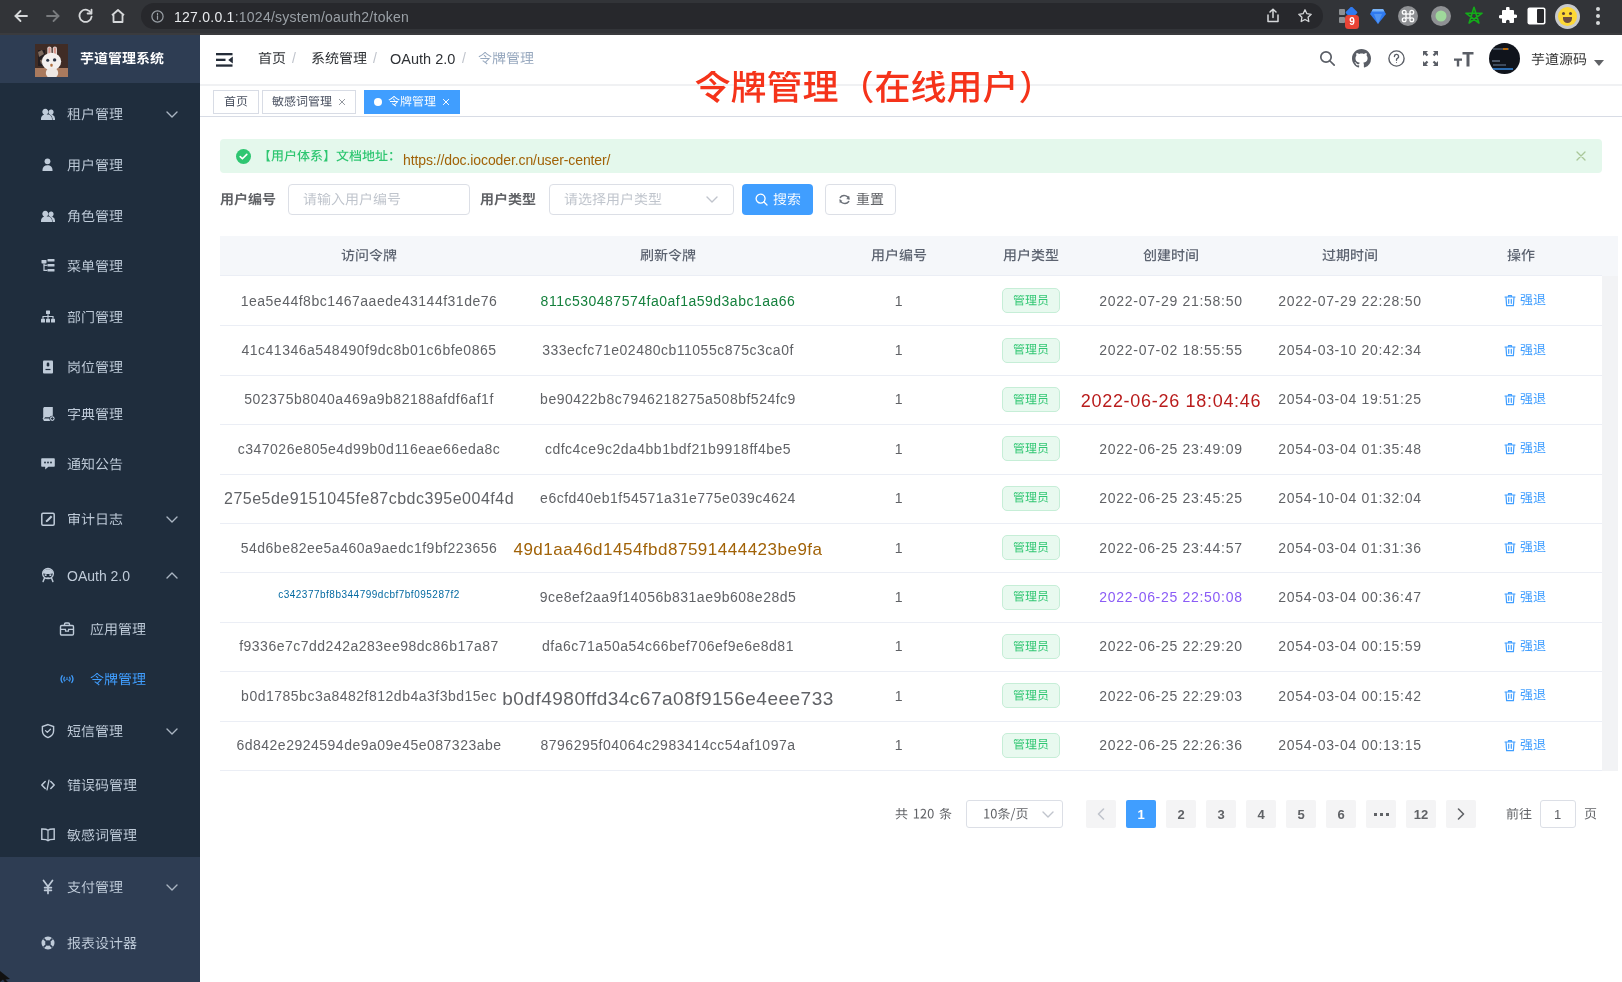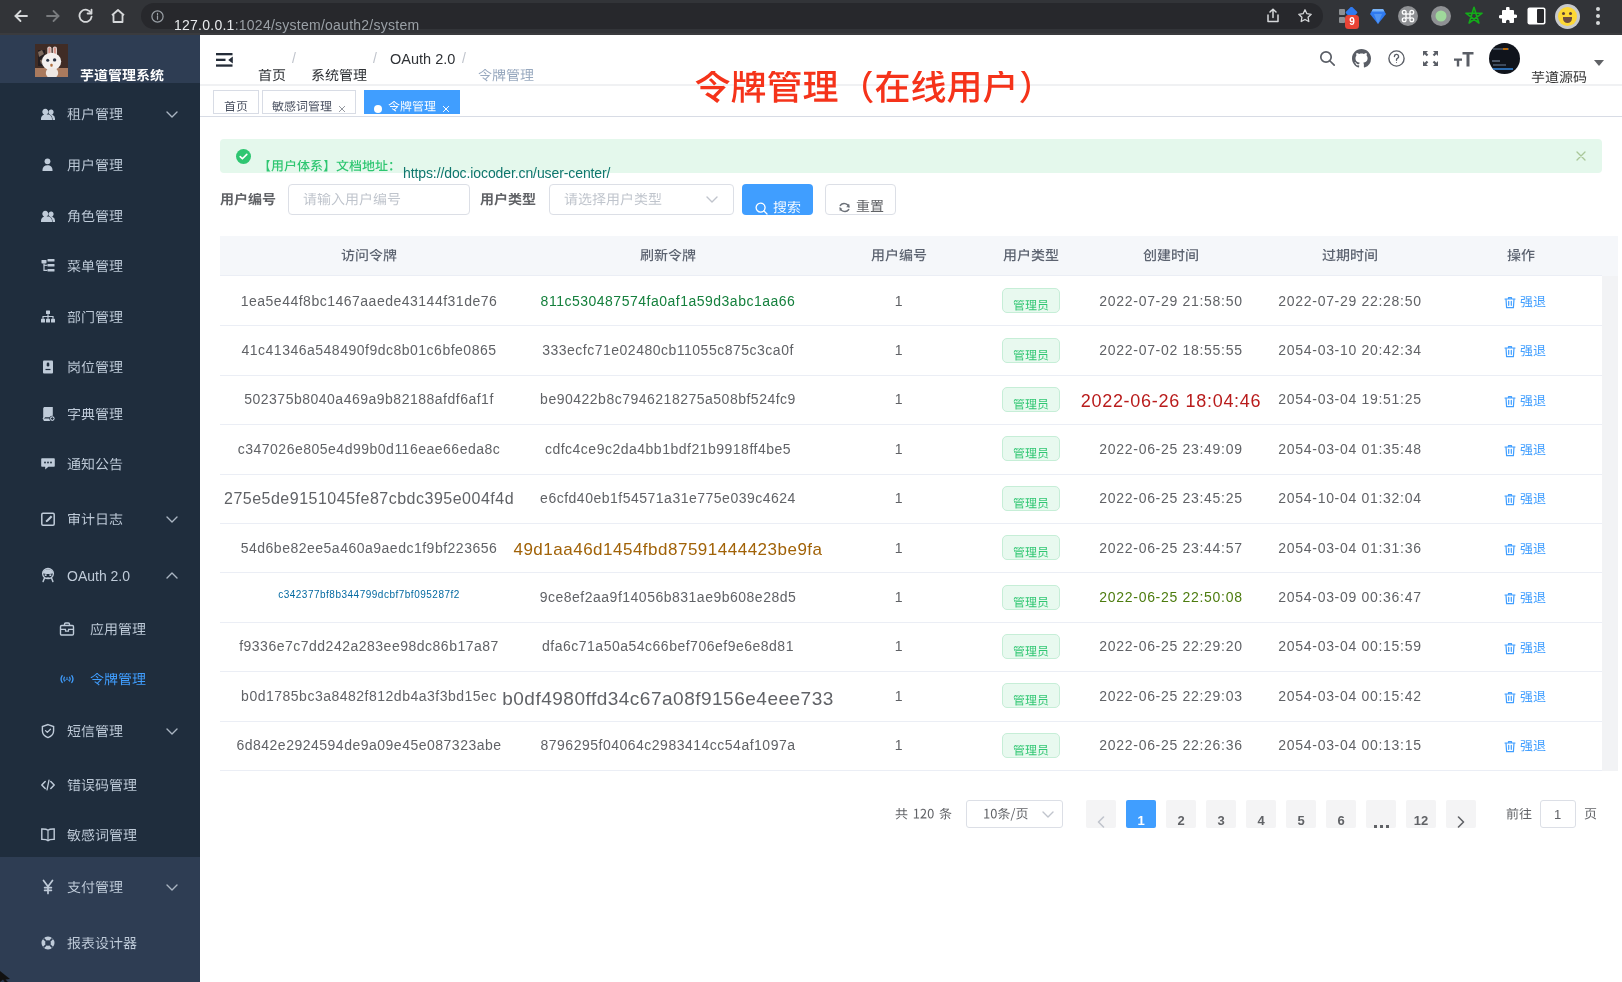--- a/index.html
+++ b/index.html
@@ -1,18 +1,18 @@
 <!DOCTYPE html>
 <html><head><meta charset="utf-8"><style>
 *{margin:0;padding:0;box-sizing:border-box}
 html,body{width:1622px;height:982px;overflow:hidden}
 body{font-family:"Liberation Sans",sans-serif;background:#fff;position:relative}
 .abs{position:absolute}
 svg.t{display:block}
-.row{display:flex;align-items:flex-end}
+.row{display:flex;align-items:center}
 </style></head><body>
 <svg width="0" height="0" style="position:absolute">
     <defs>
       <path id="b53F7" d="M292 710H700V617H292ZM172 815V513H828V815ZM53 450V342H241C221 276 197 207 176 158H689C676 86 661 46 642 32C629 24 616 23 594 23C563 23 489 24 422 30C444 -2 462 -50 464 -84C533 -88 599 -87 637 -85C684 -82 717 -75 747 -47C783 -13 807 62 827 217C830 233 833 267 833 267H352L376 342H943V450Z"></path>
       <path id="b578B" d="M611 792V452H721V792ZM794 838V411C794 398 790 395 775 395C761 393 712 393 666 395C681 366 697 320 702 290C772 290 824 292 861 308C898 326 908 354 908 409V838ZM364 709V604H279V709ZM148 243V134H438V54H46V-57H951V54H561V134H851V243H561V322H476V498H569V604H476V709H547V814H90V709H169V604H56V498H157C142 448 108 400 35 362C56 345 97 301 113 278C213 333 255 415 271 498H364V305H438V243Z"></path>
       <path id="b6237" d="M270 587H744V430H270V472ZM419 825C436 787 456 736 468 699H144V472C144 326 134 118 26 -24C55 -37 109 -75 132 -97C217 14 251 175 264 318H744V266H867V699H536L596 716C584 755 561 812 539 855Z"></path>
       <path id="b7406" d="M514 527H617V442H514ZM718 527H816V442H718ZM514 706H617V622H514ZM718 706H816V622H718ZM329 51V-58H975V51H729V146H941V254H729V340H931V807H405V340H606V254H399V146H606V51ZM24 124 51 2C147 33 268 73 379 111L358 225L261 194V394H351V504H261V681H368V792H36V681H146V504H45V394H146V159Z"></path>
       <path id="b7528" d="M142 783V424C142 283 133 104 23 -17C50 -32 99 -73 118 -95C190 -17 227 93 244 203H450V-77H571V203H782V53C782 35 775 29 757 29C738 29 672 28 615 31C631 0 650 -52 654 -84C745 -85 806 -82 847 -63C888 -45 902 -12 902 52V783ZM260 668H450V552H260ZM782 668V552H571V668ZM260 440H450V316H257C259 354 260 390 260 423ZM782 440V316H571V440Z"></path>
       <path id="b7BA1" d="M194 439V-91H316V-64H741V-90H860V169H316V215H807V439ZM741 25H316V81H741ZM421 627C430 610 440 590 448 571H74V395H189V481H810V395H932V571H569C559 596 543 625 528 648ZM316 353H690V300H316ZM161 857C134 774 85 687 28 633C57 620 108 595 132 579C161 610 190 651 215 696H251C276 659 301 616 311 587L413 624C404 643 389 670 371 696H495V778H256C264 797 271 816 278 835ZM591 857C572 786 536 714 490 668C517 656 567 631 589 615C609 638 629 665 646 696H685C716 659 747 614 759 584L858 629C849 648 832 672 813 696H952V778H686C694 797 700 817 706 836Z"></path>
       <path id="b7C7B" d="M162 788C195 751 230 702 251 664H64V554H346C267 492 153 442 38 416C63 392 98 346 115 316C237 351 352 416 438 499V375H559V477C677 423 811 358 884 317L943 414C871 452 746 507 636 554H939V664H739C772 699 814 749 853 801L724 837C702 792 664 731 631 690L707 664H559V849H438V664H303L370 694C351 735 306 793 266 833ZM436 355C433 325 429 297 424 271H55V160H377C326 95 228 50 31 23C54 -5 83 -57 93 -90C328 -50 442 20 500 120C584 2 708 -62 901 -88C916 -53 948 -1 975 25C804 39 683 82 608 160H948V271H551C556 298 559 326 562 355Z"></path>
@@ -146,21 +146,21 @@
     <path d="M3 8.2L9 3l6 5.2"></path>
     <path d="M4.5 7.5V15h9V7.5"></path>
   </svg>
 <div class="abs" style="left:141px;top:3px;width:1182px;height:26px;border-radius:13px;background:#27282c"></div>
 <svg class="abs" style="left:151px;top:10px" width="13" height="13" viewBox="0 0 13 13" fill="none" stroke="#9aa0a6" stroke-width="1.2">
     <circle cx="6.5" cy="6.5" r="5.6"></circle>
     <path d="M6.5 5.8v3.4M6.5 3.4v1" stroke-linecap="round"></path>
   </svg>
 <div class="abs row" style="left:174px;top:0;height:33px;font-size:14px;letter-spacing:.25px">
     <span style="color:#e8eaed">127.0.0.1</span>
-    <span style="color:#9aa0a6">:1024/system/oauth2/system</span>
+    <span style="color:#9aa0a6">:1024/system/oauth2/token</span>
   </div>
 <svg class="abs" style="left:1265px;top:8px" width="16" height="16" viewBox="0 0 16 16" fill="none" stroke="#d6d8da" stroke-width="1.5" stroke-linecap="round" stroke-linejoin="round">
     <path d="M8 1.5v8"></path>
     <path d="M5 4l3-2.8L11 4"></path>
     <path d="M3 7v6.5h10V7"></path>
   </svg>
 <svg class="abs" style="left:1297px;top:8px" width="16" height="16" viewBox="0 0 16 16" fill="none" stroke="#d6d8da" stroke-width="1.3" stroke-linejoin="round">
     <path d="M8 1.8l1.9 3.9 4.3.6-3.1 3 .7 4.2L8 11.5l-3.8 2 .7-4.2-3.1-3 4.3-.6z"></path>
   </svg>
 <svg class="abs" style="left:1338px;top:7px" width="20" height="20" viewBox="0 0 20 20">
@@ -649,21 +649,21 @@
         <use href="#m7CFB" x="4000"></use>
         <use href="#m3011" x="5000"></use>
         <use href="#m6587" x="6000"></use>
         <use href="#m6863" x="7000"></use>
         <use href="#m5730" x="8000"></use>
         <use href="#m5740" x="9000"></use>
         <use href="#mFF1A" x="10000"></use>
       </g>
     </svg>
   </div>
-<div class="abs row" style="left:403px;top:139px;height:42px;font-size:14px;color:#0f766e;letter-spacing:-.1px">https://doc.iocoder.cn/user-center/</div>
+<div class="abs row" style="left:403px;top:139px;height:42px;font-size:14px;color:#a16207;letter-spacing:-.1px">https://doc.iocoder.cn/user-center/</div>
 <svg class="abs" style="left:1576px;top:151px" width="10" height="10" viewBox="0 0 10 10" stroke="#a9c799" stroke-width="1.3" stroke-linecap="round">
     <path d="M1 1l8 8M9 1L1 9"></path>
   </svg>
 <div class="abs row" style="left:220px;top:193px;height:14px">
     <svg class="t " style="width:56.0px;height:14px;" viewBox="0 -800 4000 1000" fill="#606266">
       <g transform="scale(1,-1)">
         <use href="#b7528" x="0"></use>
         <use href="#b6237" x="1000"></use>
         <use href="#b7F16" x="2000"></use>
         <use href="#b53F7" x="3000"></use>
@@ -984,22 +984,22 @@
 <div class="abs" style="left:899px;top:589px;font-size:14px;color:#606266;white-space:nowrap;letter-spacing:.5px;transform:translateX(-50%)">1</div>
 <div class="abs row" style="left:1002px;top:584.6px;width:58px;height:25px;background:#e8f9ef;border:1px solid #c6eed7;border-radius:5px;justify-content:center">
     <svg class="t " style="width:36.0px;height:12px;" viewBox="0 -800 3000 1000" fill="#2ec671">
       <g transform="scale(1,-1)">
         <use href="#r7BA1" x="0"></use>
         <use href="#r7406" x="1000"></use>
         <use href="#r5458" x="2000"></use>
       </g>
     </svg>
   </div>
-<div class="abs" style="left:1171px;top:589px;font-size:14px;color:#4d7c0f;white-space:nowrap;letter-spacing:.7px;transform:translateX(-50%)">2022-06-25 22:50:08</div>
-<div class="abs" style="left:1350px;top:589px;font-size:14px;color:#606266;white-space:nowrap;letter-spacing:.7px;transform:translateX(-50%)">2054-03-09 00:36:47</div>
+<div class="abs" style="left:1171px;top:589px;font-size:14px;color:#8b5cf6;white-space:nowrap;letter-spacing:.7px;transform:translateX(-50%)">2022-06-25 22:50:08</div>
+<div class="abs" style="left:1350px;top:589px;font-size:14px;color:#606266;white-space:nowrap;letter-spacing:.7px;transform:translateX(-50%)">2054-03-04 00:36:47</div>
 <div class="abs row" style="left:1504px;top:589.1px;height:16px">
     <svg width="12" height="13" viewBox="0 0 12 13" fill="none" stroke="#409eff" stroke-width="1.2" stroke-linecap="round">
       <path d="M1 3h10M4.5 3V1.6h3V3M2 3l.6 8.6h6.8L10 3" stroke-linejoin="round"></path>
       <path d="M4.7 5.3v4M7.3 5.3v4"></path>
     </svg>
     <span style="width:4px"></span>
     <svg class="t " style="width:26.0px;height:13px;" viewBox="0 -800 2000 1000" fill="#409eff">
       <g transform="scale(1,-1)">
         <use href="#r5F3A" x="0"></use>
         <use href="#r9000" x="1000"></use>

